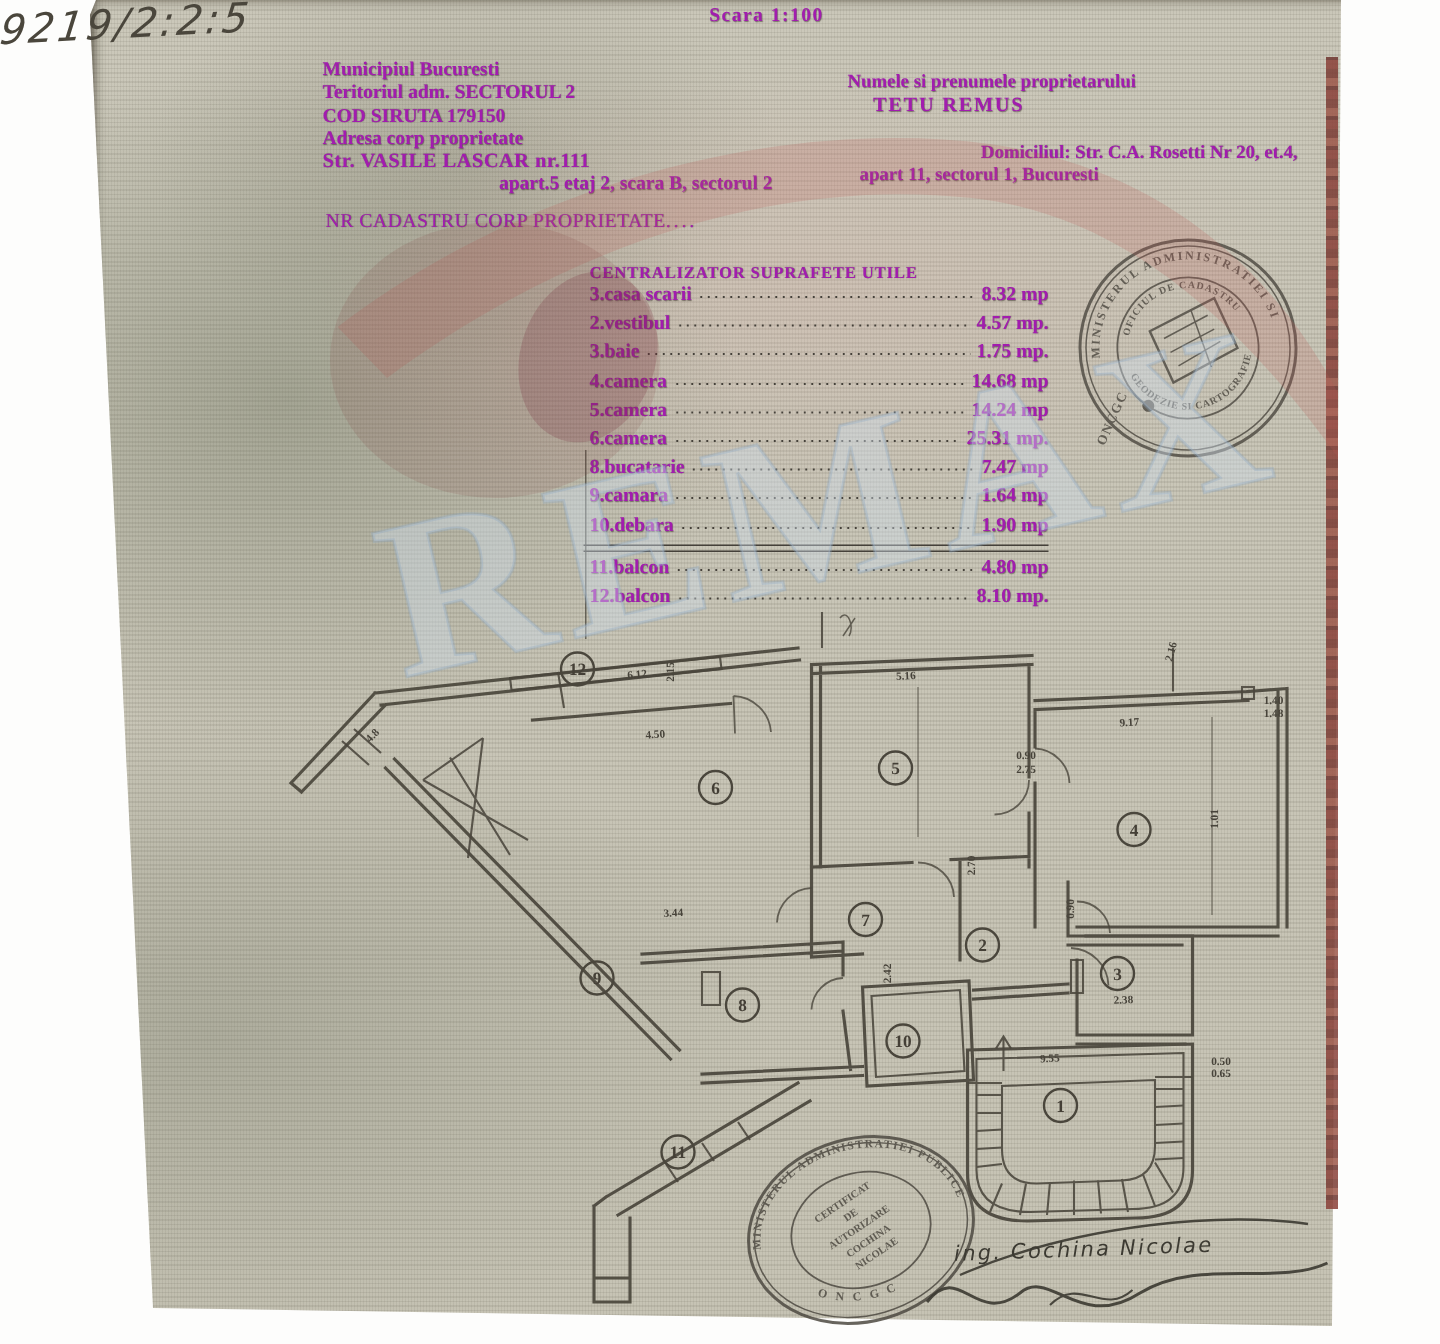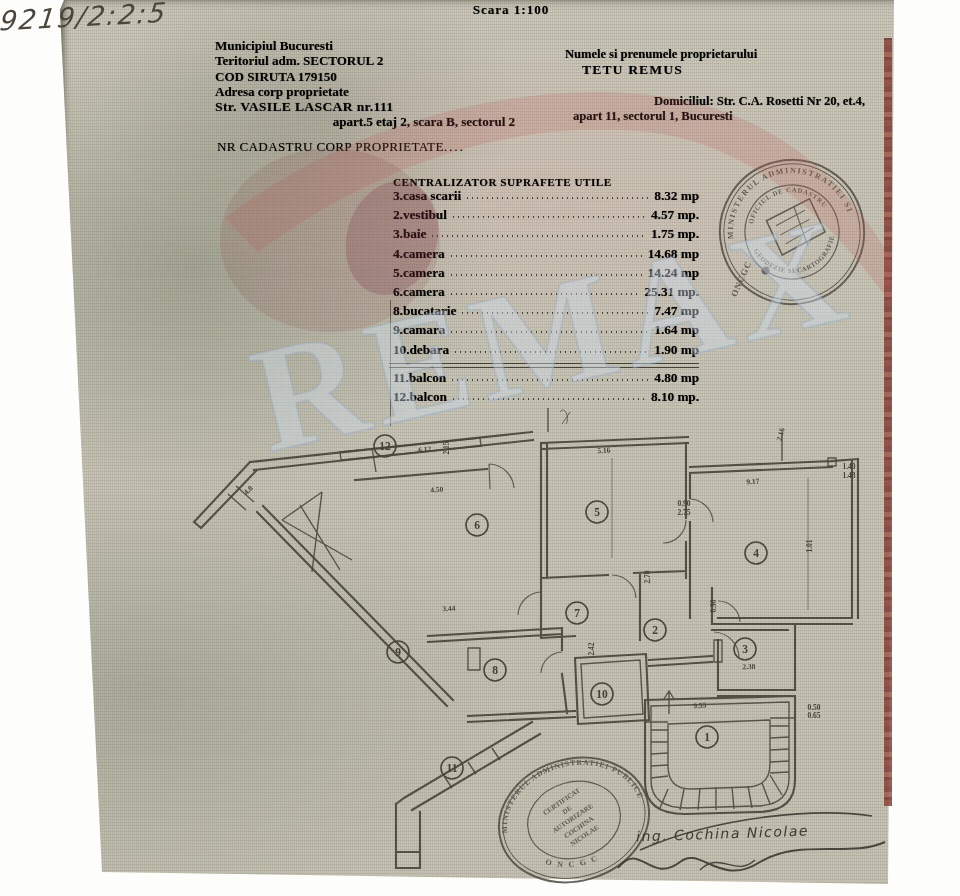--- a/index.html
+++ b/index.html
@@ -13,21 +13,21 @@
       radial-gradient(ellipse 300px 200px at 30% 12%, rgba(100,98,80,.22), transparent 70%),
       radial-gradient(ellipse 520px 240px at 58% 22%, rgba(222,168,162,.20), transparent 65%),
       repeating-linear-gradient(0deg, rgba(72,68,54,.10) 0 1px, transparent 1px 3px),
       repeating-linear-gradient(90deg, rgba(72,68,54,.08) 0 1px, transparent 1px 2px),
       linear-gradient(#cbc8ba,#c6c3b4);
     box-shadow:inset 10px 0 8px -6px rgba(45,38,26,.85), inset 0 6px 8px -6px rgba(60,52,38,.5);
   }
   .right-strip{position:absolute;left:884px;top:38px;width:8px;height:768px;z-index:3;
     background:repeating-linear-gradient(0deg,#8a4038 0 6px,#6e352f 6px 9px,#9c5749 9px 14px,#7a3b33 14px 20px);
     opacity:.85;}
-  .txt{position:absolute;color:#000000;z-index:2;text-shadow:.4px .4px .7px rgba(55,50,40,.55);}
+  .txt{position:absolute;color:#a21caf;z-index:2;text-shadow:.4px .4px .7px rgba(55,50,40,.55);}
   .scale{left:436px;top:2px;width:150px;text-align:center;font-size:13px;font-weight:bold;letter-spacing:1px;}
   .hleft{left:215px;top:38px;width:300px;font-size:13px;font-weight:bold;line-height:15.3px;}
   .hleft .l5{font-size:13.5px;letter-spacing:.4px;}
   .hleft .l6{padding-left:14px;text-align:right;}
   .cadastru{left:217px;top:139px;width:430px;font-size:13px;font-weight:normal;letter-spacing:.4px;display:flex;}
   .cadastru .dots{letter-spacing:2px;}
   .hright{left:565px;top:47px;width:300px;font-size:12.5px;font-weight:bold;line-height:15px;}
   .hright .owner{padding-left:17px;font-size:13.5px;letter-spacing:1.2px;}
   .hright .dom{margin-top:17px;text-align:right;}
   .hright .dom2{padding-left:8px;}

